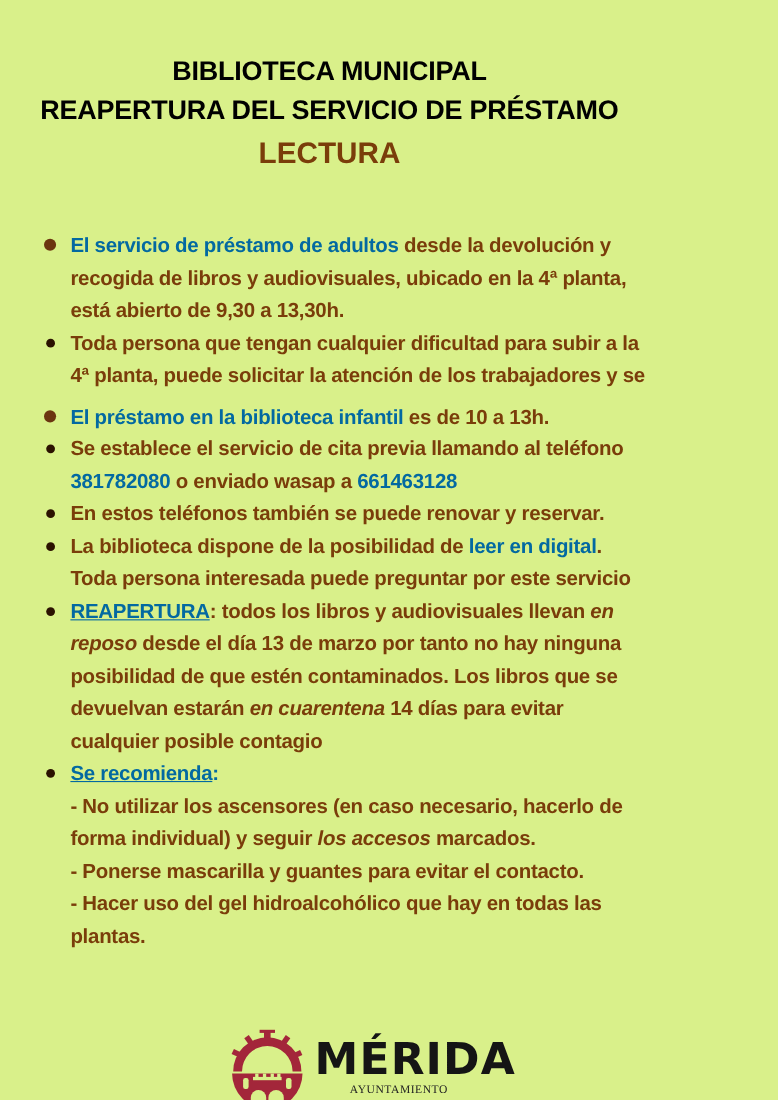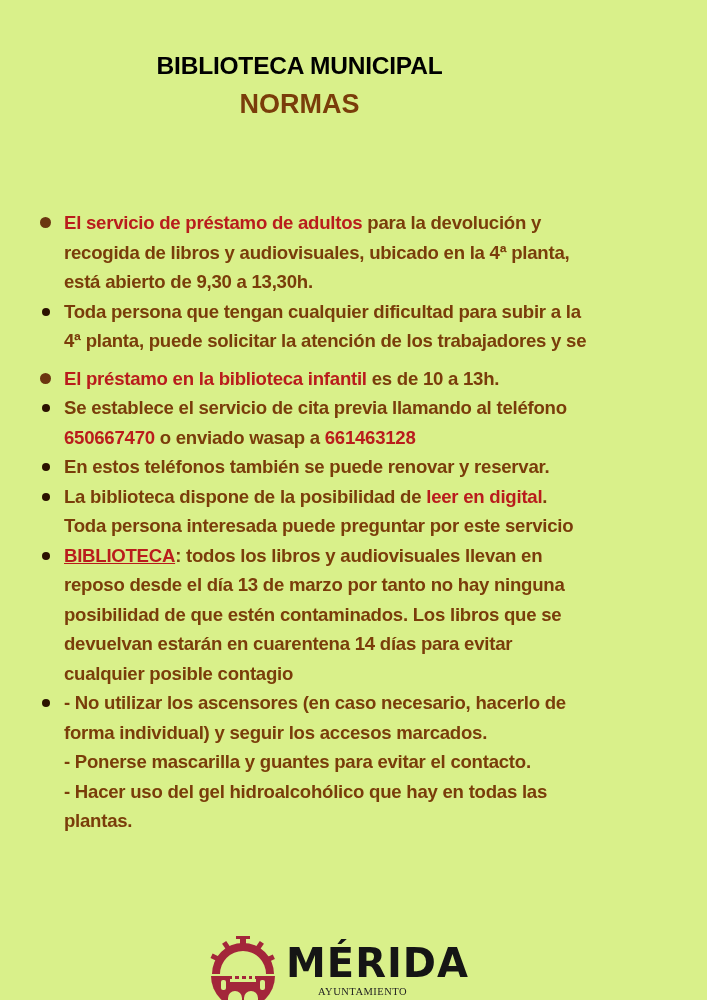--- a/index.html
+++ b/index.html
@@ -47,22 +47,22 @@
       position: absolute; left: 2px; top: 11px;
       width: 8px; height: 8px; border-radius: 50%;
       background: #2b1200;
     }
     .item .bullet.big {
       left: 0px; top: 9px;
       width: 11px; height: 11px;
       background: #6b3510;
     }
     .gap { height: 8px; }
-    .dark { color: #b91c1c; }
-    .it { }
+    .dark { color: #0369a1; }
+    .it { font-style: italic; }
     .ul { text-decoration: underline; }
     .logo {
       position: absolute; left: 208px; top: 916px;
       width: 240px; height: 72px; margin-top: 20px;
     }
     .logo svg.emblem { position: absolute; left: 0; top: 0; }
     .logo .name {
       position: absolute; left: 78px; top: 4px;
       font-size: 40px; font-weight: bold; letter-spacing: 1px;
       color: #151515;
@@ -72,73 +72,75 @@
       position: absolute; left: 110px; top: 50px;
       font-size: 10.5px; color: #222; letter-spacing: 0.5px;
       font-family: Liberation Serif, serif;
     }
   </style>
 </head>
 <body>
 
 <div class="header">
   <div class="line">BIBLIOTECA MUNICIPAL</div>
-  <div class="normas">NORMAS</div>
+  <div class="line">REAPERTURA DEL SERVICIO DE PRÉSTAMO</div>
+  <div class="normas">LECTURA</div>
 </div>
 
 <div class="content">
 
   <div class="item">
     <span class="bullet big"></span>
-    <div><span class="dark">El servicio de préstamo de adultos</span><span> para la  devolución y</span></div>
+    <div><span class="dark">El servicio de préstamo de adultos</span><span> desde la  devolución y</span></div>
     <div>recogida  de libros y audiovisuales,  ubicado en la 4ª planta,</div>
     <div>está abierto de 9,30 a 13,30h.</div>
   </div>
 
   <div class="item">
     <span class="bullet"></span>
     <div>Toda persona que tengan cualquier dificultad para subir a la</div>
     <div>4ª planta, puede solicitar la atención de los trabajadores y se</div>
   </div>
 
   <div class="gap"></div>
 
   <div class="item">
     <span class="bullet big"></span>
     <div><span class="dark">El préstamo en la biblioteca infantil</span><span>  es de 10 a 13h.</span></div>
   </div>
 
   <div class="item">
     <span class="bullet"></span>
     <div>Se establece el servicio de cita previa llamando al teléfono</div>
-    <div><span class="dark">650667470</span><span> o enviado wasap a </span><span class="dark">661463128</span></div>
+    <div><span class="dark">381782080</span><span> o enviado wasap a </span><span class="dark">661463128</span></div>
   </div>
 
   <div class="item">
     <span class="bullet"></span>
     <div>En estos teléfonos también se puede renovar y reservar.</div>
   </div>
 
   <div class="item">
     <span class="bullet"></span>
     <div><span>La biblioteca dispone de la posibilidad de </span><span class="dark">leer en digital</span><span>.</span></div>
     <div>Toda persona interesada puede preguntar por este servicio</div>
   </div>
 
   <div class="item">
     <span class="bullet"></span>
-    <div><span class="dark ul">BIBLIOTECA</span><span>: todos los libros y audiovisuales llevan </span><span class="it">en</span></div>
+    <div><span class="dark ul">REAPERTURA</span><span>: todos los libros y audiovisuales llevan </span><span class="it">en</span></div>
     <div><span class="it">reposo</span><span> desde el día 13 de marzo por tanto no hay ninguna</span></div>
     <div>posibilidad de que estén contaminados. Los libros que se</div>
     <div><span>devuelvan estarán </span><span class="it">en cuarentena</span><span> 14 días para evitar</span></div>
     <div>cualquier posible contagio</div>
   </div>
 
   <div class="item">
     <span class="bullet"></span>
+    <div><span class="dark ul">Se recomienda</span><span class="dark">:</span></div>
     <div>- No utilizar los ascensores (en caso necesario, hacerlo de</div>
     <div><span>forma individual) y seguir </span><span class="it">los accesos</span><span> marcados.</span></div>
     <div>- Ponerse mascarilla y guantes para evitar el contacto.</div>
     <div>- Hacer uso del gel hidroalcohólico que hay en todas las</div>
     <div>plantas.</div>
   </div>
 </div>
 
 <div class="logo">
   <svg class="emblem" width="70" height="72" viewBox="0 0 70 72">

